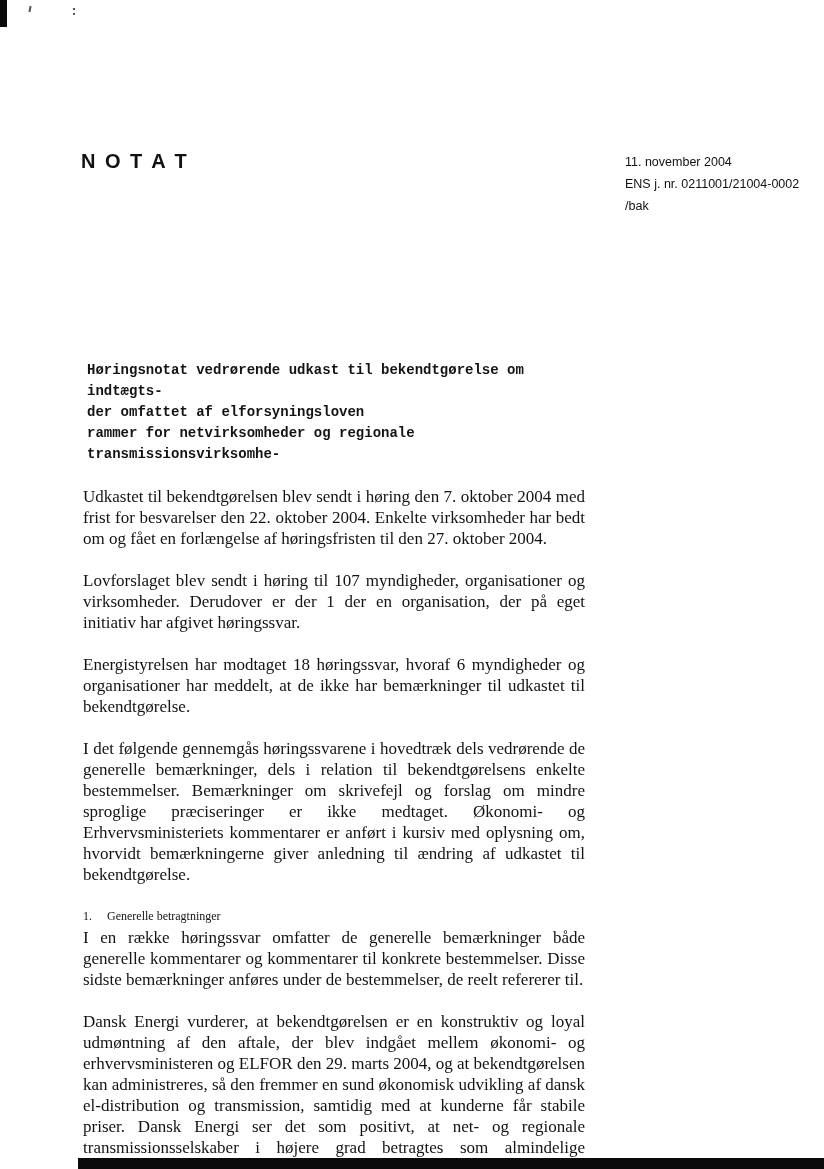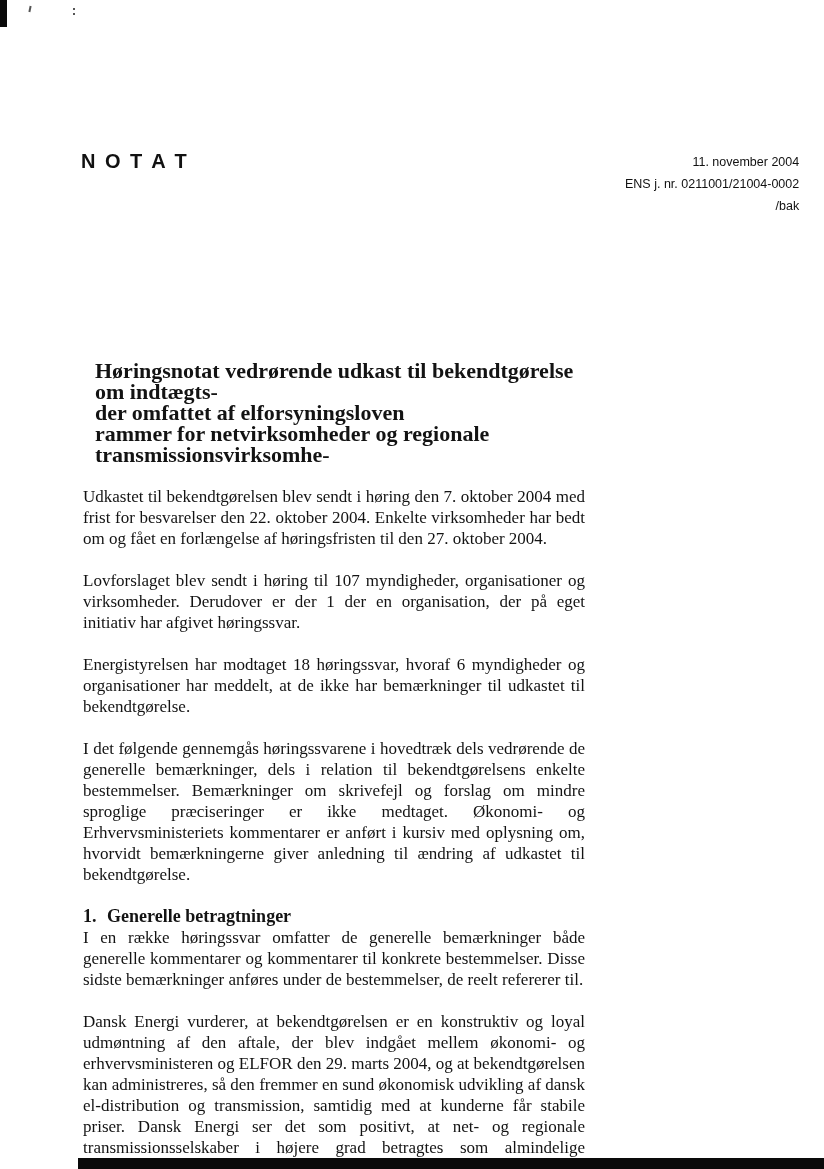--- a/index.html
+++ b/index.html
@@ -37,40 +37,41 @@
   .notat {
     position: absolute; left: 81px; top: 150px;
     font-family: "Liberation Sans", sans-serif;
     font-weight: bold; font-size: 20px; letter-spacing: 2px;
     color: #111;
   }
 
   .meta {
     position: absolute; left: 625px; top: 151px;
     font-family: "Liberation Sans", sans-serif;
-    font-size: 12.5px; line-height: 22px; color: #111; text-align: right;
+    font-size: 12.5px; line-height: 22px; color: #111;
   }
   .meta div { white-space: nowrap; }
 
   .content {
     position: absolute; left: 83px; top: 360px; width: 502px;
   }
 
   .doc-title {
-    font-weight: bold; font-size: 22px; line-height: 21px;
-    margin: 0 0 21px 12px;
+    font-weight: bold; font-size: 14px; line-height: 21px;
+    margin: 0 0 21px 4px;
+    font-family: Liberation Mono, monospace;
   }
 
   .content p {
     font-size: 17px; line-height: 21px;
     text-align: justify; margin: 0 0 21px 0;
   }
 
   .section-heading {
-    font-weight: bold; font-size: 18px; line-height: 21px;
+    font-weight: normal; font-size: 12px; line-height: 21px;
     margin: 14px 0 0 0;
   }
   .section-number { display: inline-block; width: 24px; }
 
   .underlined { }
 </style>
 </head>
 <body>
 
 <div class="page">

